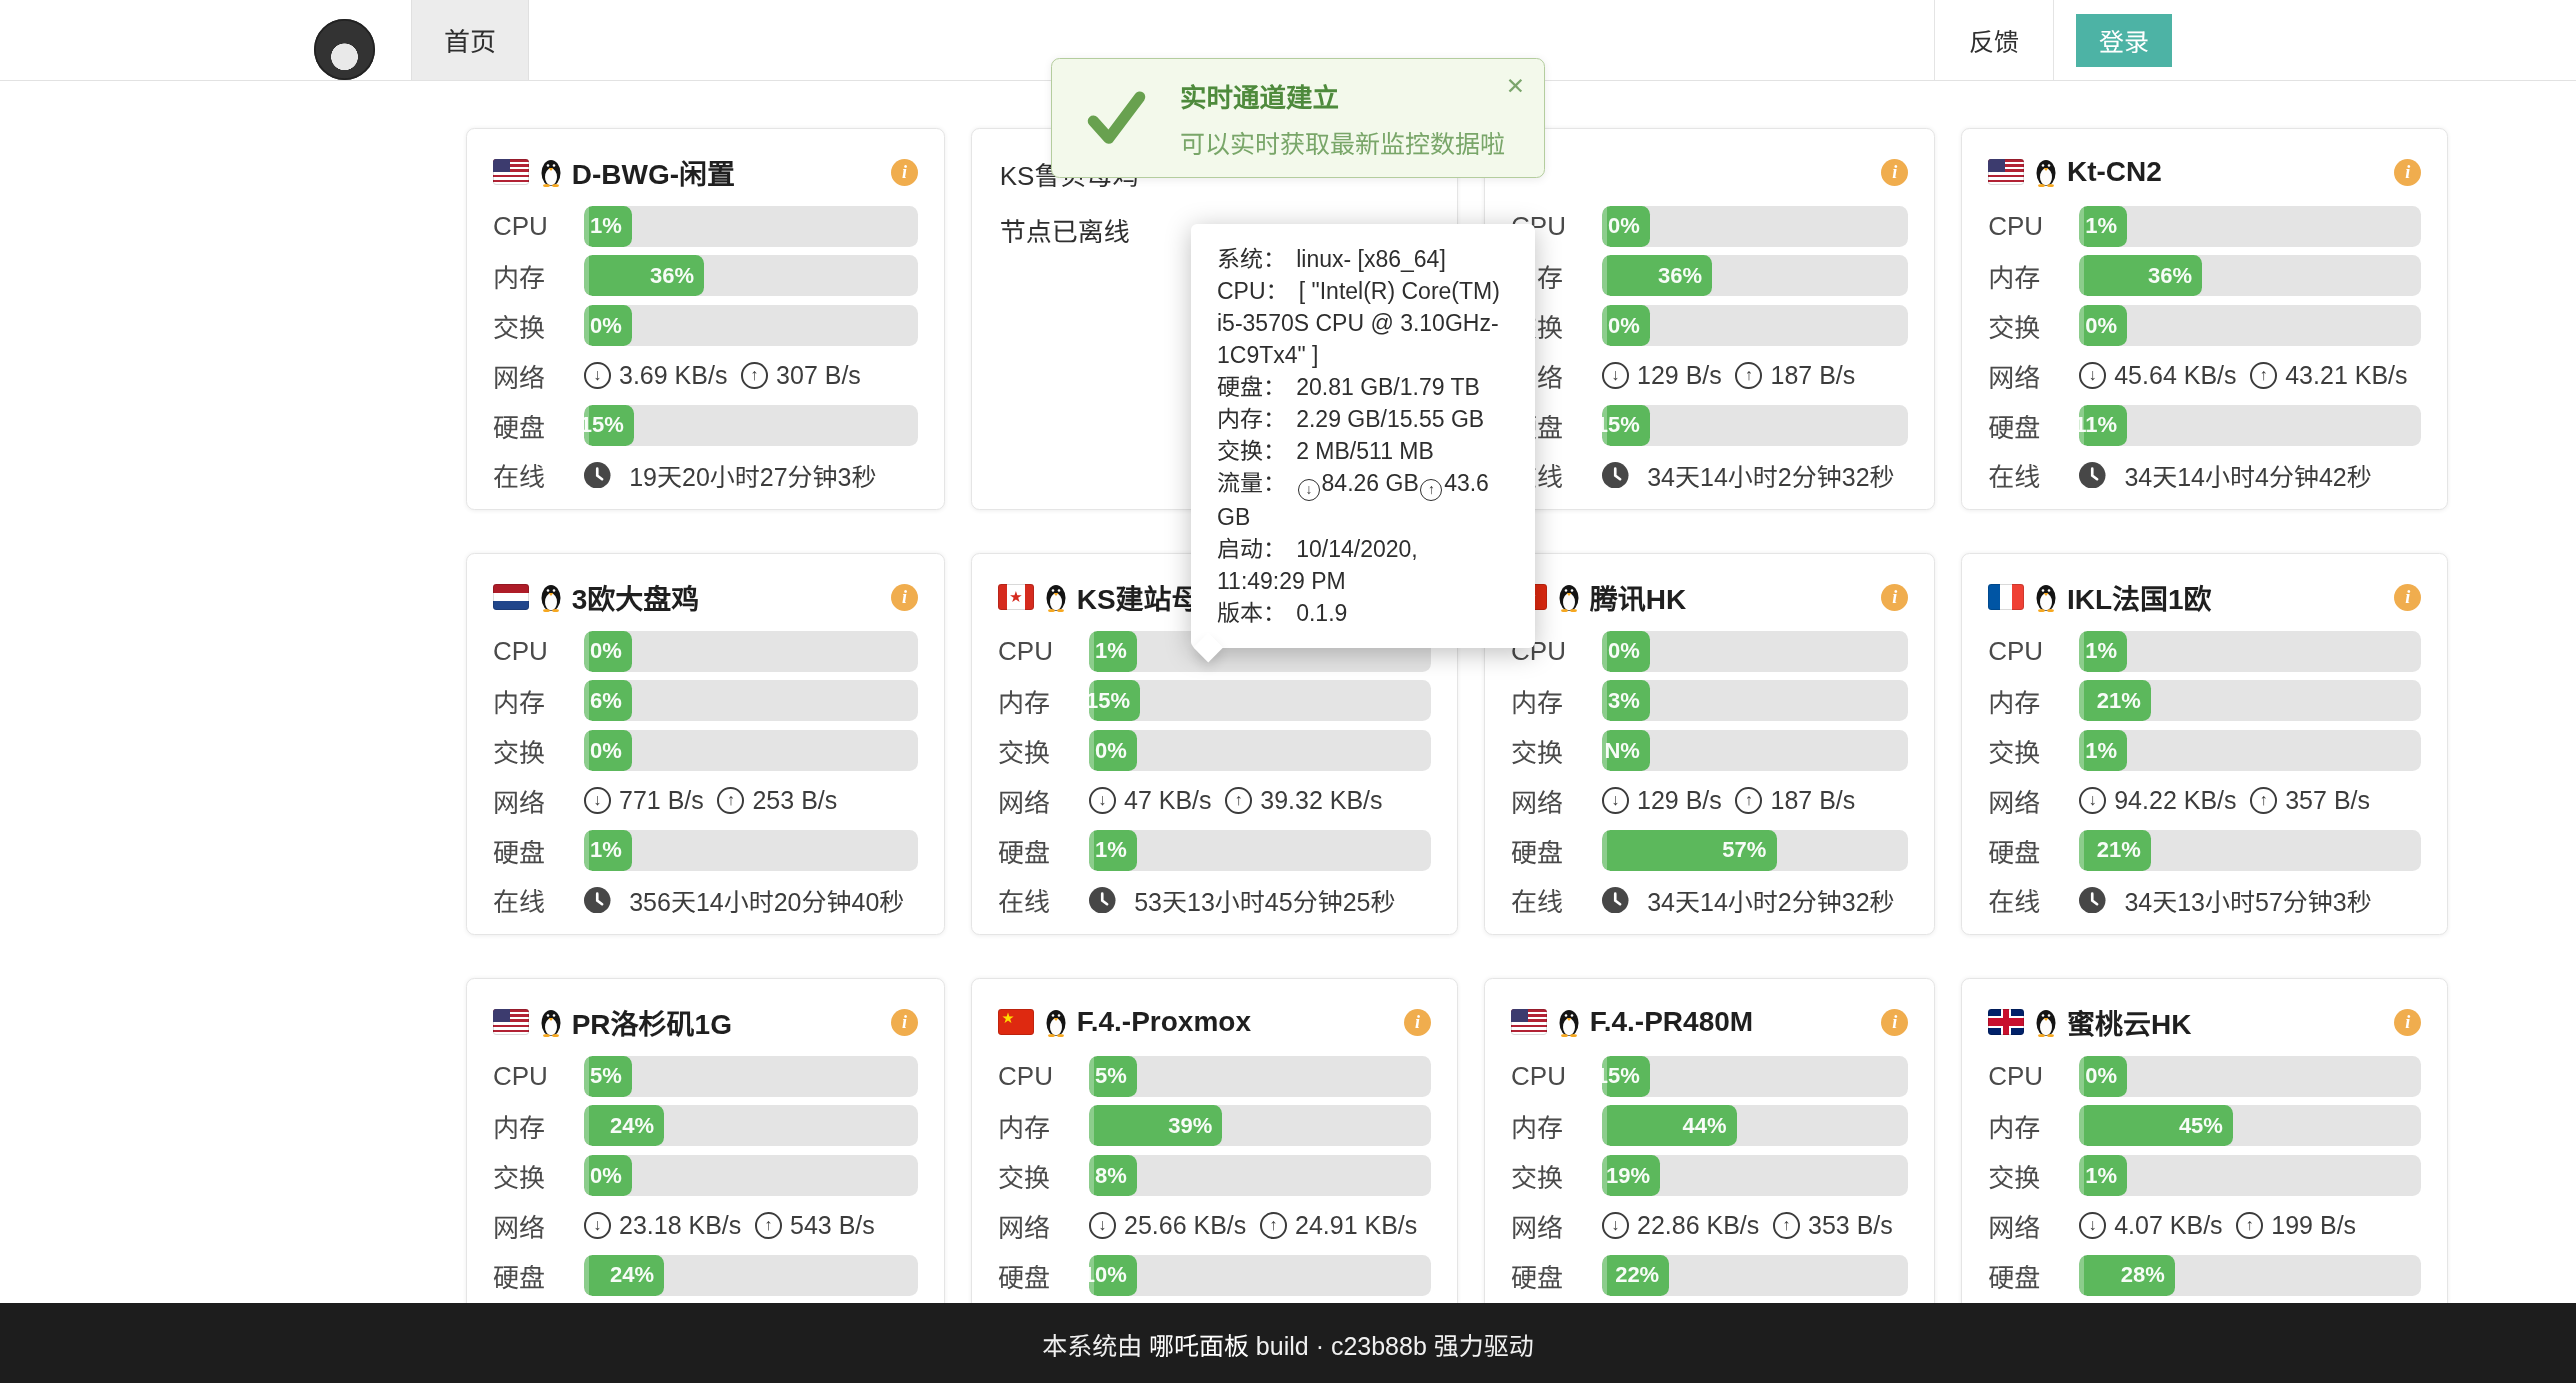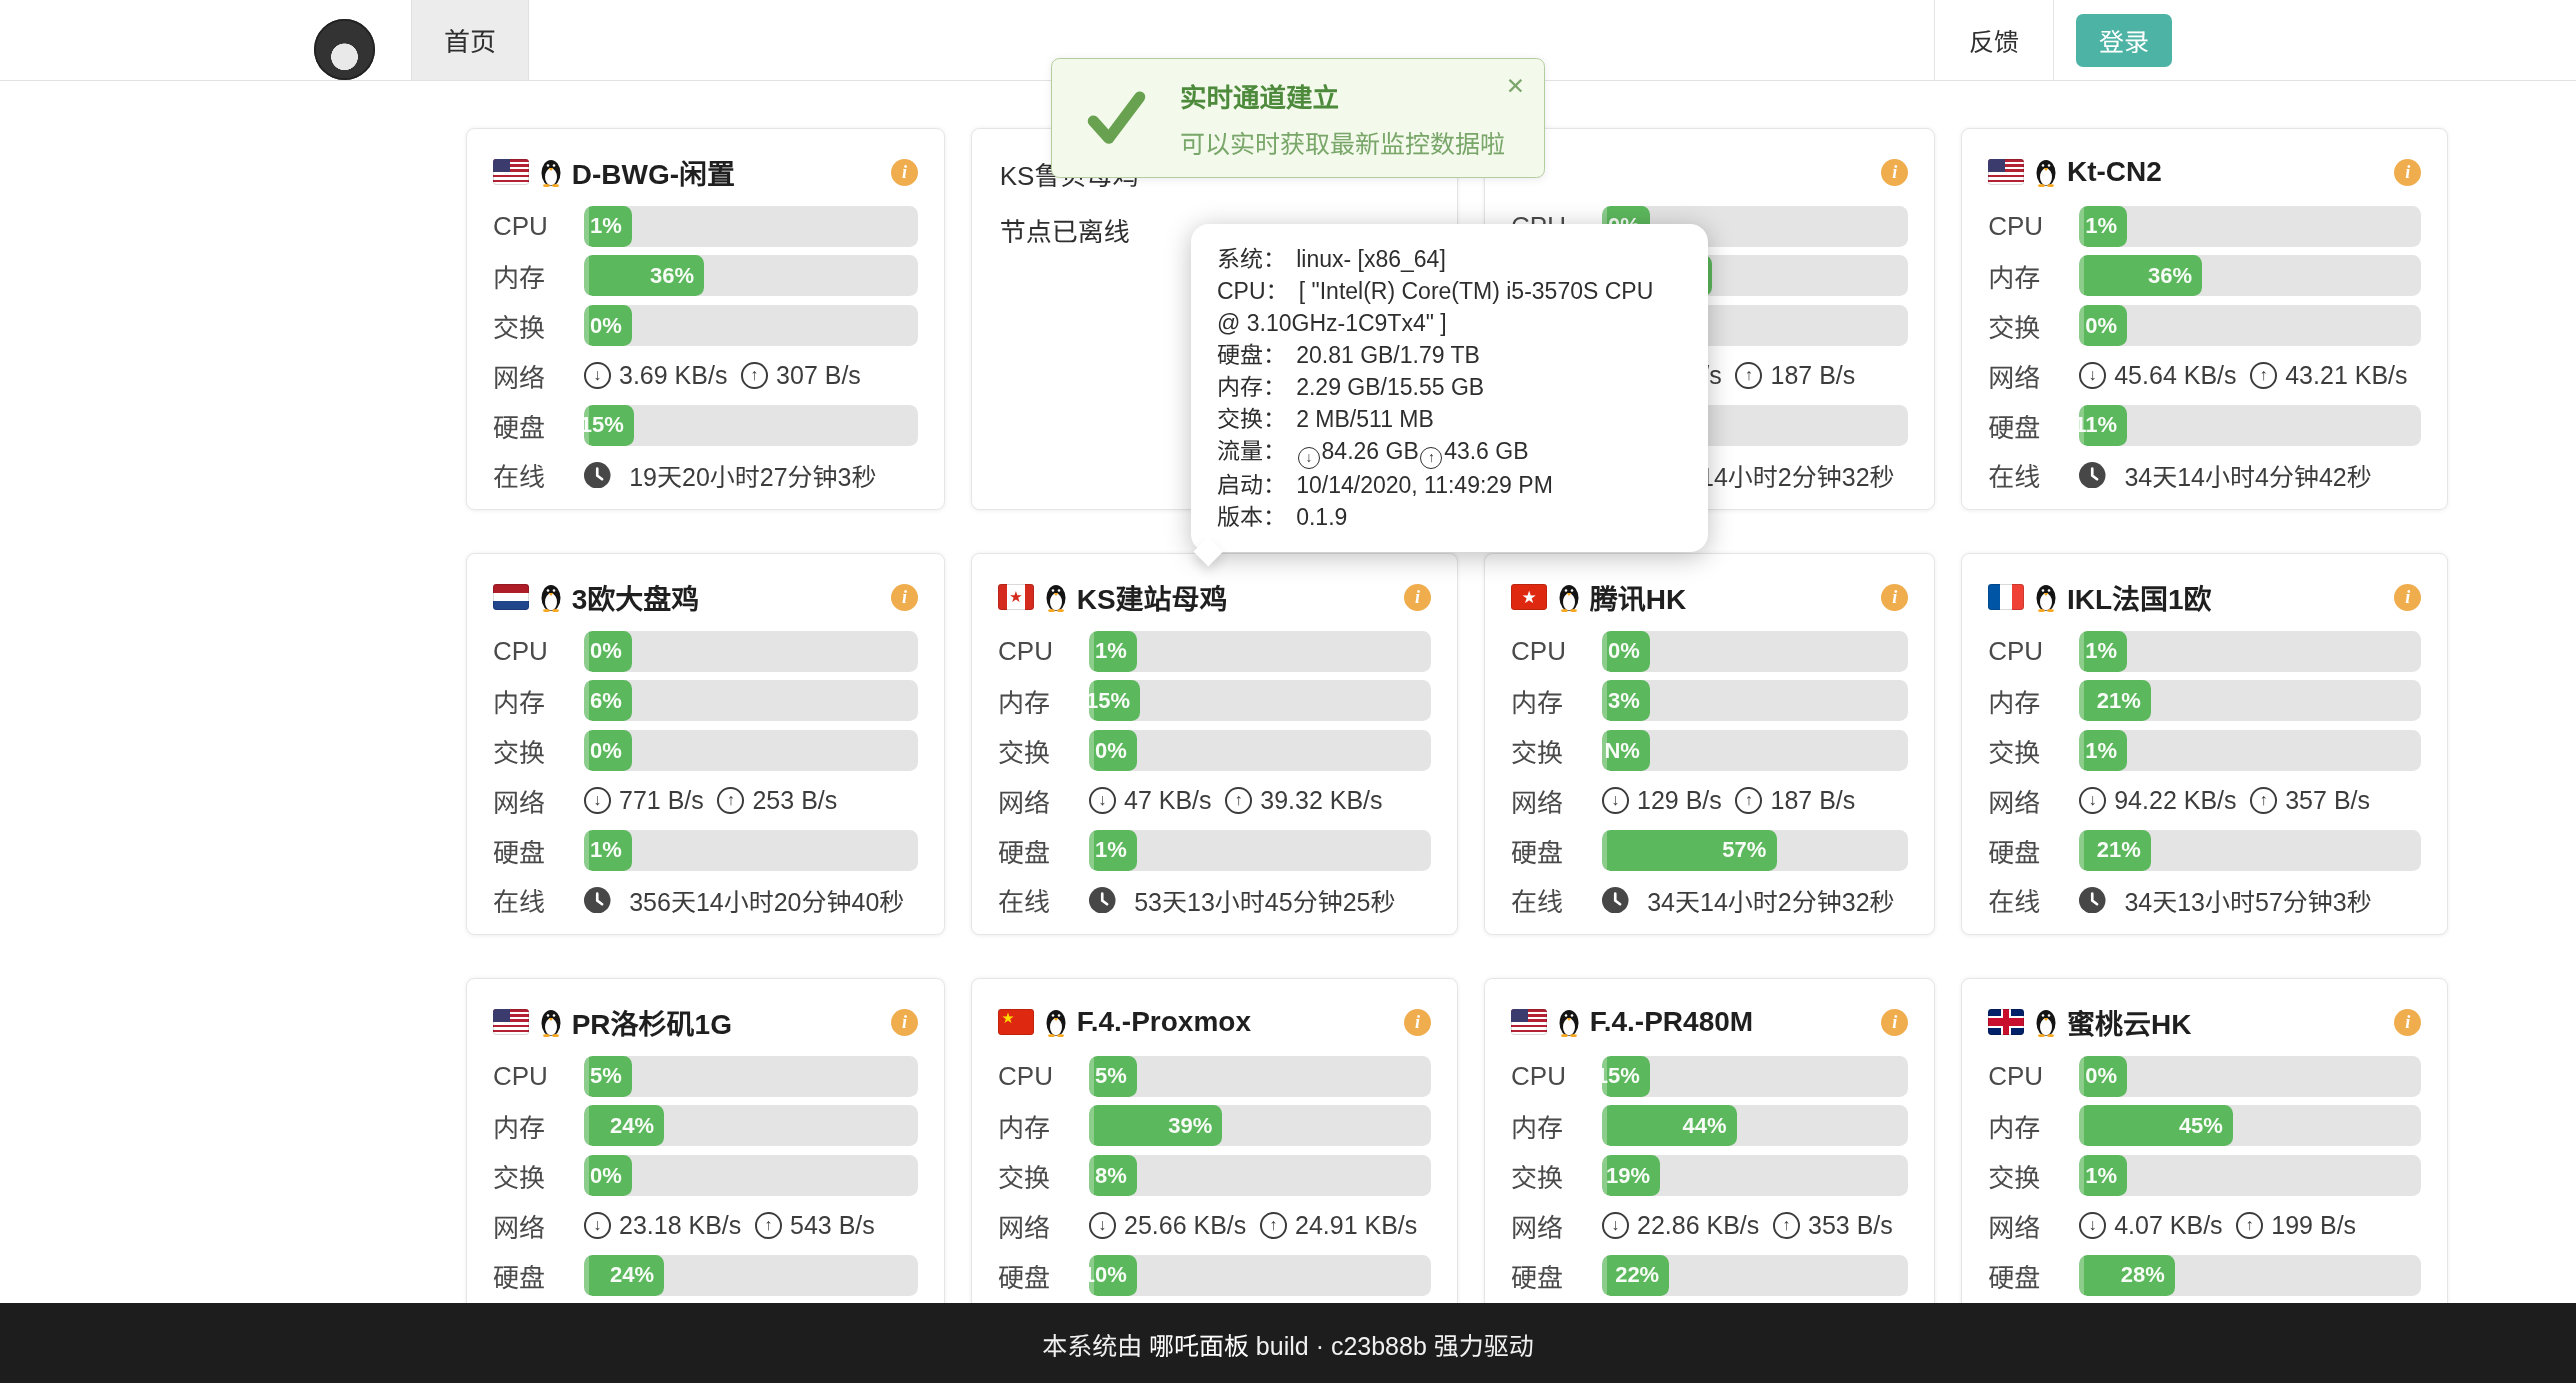--- a/index.html
+++ b/index.html
@@ -11,21 +11,21 @@
          padding-left:314px;background:#fff}
   .logo{width:61px;height:61px;border-radius:50%;flex:none;cursor:pointer;
         background:radial-gradient(circle at 50% 62%, #e9e9e9 0 27%, #333 28%);
         box-shadow:inset 0 0 0 1.7px #222;margin-right:36px}
   .tab{height:81px;display:flex;align-items:center;padding:0 32px;background:#ececec;
        border-left:0.9px solid #e0e0e0;border-right:0.9px solid #e0e0e0;font-size:26px;color:#2e2e2e;cursor:pointer}
   .hright{margin-left:auto;display:flex;align-items:center;height:100%}
   .feedback{height:100%;display:flex;align-items:center;padding:0 34px;
             border-left:0.9px solid #e4e4e4;border-right:0.9px solid #e4e4e4;font-size:25px;color:#2f2f2f;cursor:pointer}
   .login{margin:0 404px 0 22px;width:96px;height:53px;background:#4db3a5;color:#fff;font-size:25px;
-         border:none;border-radius:7px;font-family:inherit;cursor:pointer;flex:none}
+         border:none;border-radius:0;font-family:inherit;cursor:pointer;flex:none}
 
   
   .grid{width:1644px;margin:47px auto 0;display:grid;grid-template-columns:repeat(4,1fr);
         column-gap:26px;row-gap:43px}
   .card{background:#fff;border:0.9px solid #e5e5e5;border-radius:8.5px;height:382px;
         box-shadow:0 0.9px 4.3px rgba(0,0,0,.07);padding:19px 26px;position:relative}
   .chead{display:flex;align-items:center;height:48px;margin-bottom:8.5px}
   .flag{width:36px;height:26px;border-radius:3.4px;position:relative;flex:none;overflow:hidden;
         box-shadow:inset 0 0 0 0.9px rgba(0,0,0,.15);background:#ddd;
         display:flex;align-items:center;justify-content:center}
@@ -73,21 +73,21 @@
   
   .toast{position:absolute;left:1051px;top:58px;width:494px;height:120px;background:#f3f9eb;
          border:1.7px solid #b4cd9e;border-radius:8.5px;display:flex;align-items:center;z-index:40;
          box-shadow:0 1.7px 8.5px rgba(0,0,0,.08)}
   .toast-check{width:128px;display:flex;justify-content:center;flex:none}
   .toast-title{font-size:26.5px;font-weight:bold;color:#4e8a3c;margin-bottom:8.5px}
   .toast-msg{font-size:25px;color:#79a669}
   .toast-close{position:absolute;top:13.7px;right:19px;font-size:23px;color:#7ba56c;cursor:pointer;font-weight:bold}
 
   
-  .tooltip{position:absolute;left:1191px;top:224px;width:517px;background:#fff;border-radius:18px;
+  .tooltip{position:absolute;left:1191px;top:224px;width:344px;background:#fff;border-radius:6px;
            padding:19px 26px;box-shadow:0 4.3px 26px rgba(0,0,0,.25);z-index:50;font-size:23px;
            line-height:32px;color:#2e2e2e}
   .tooltip::after{content:"";position:absolute;left:6.8px;bottom:-9.4px;width:20.5px;height:20.5px;background:#fff;
                   transform:rotate(45deg);box-shadow:4.3px 4.3px 10.2px rgba(0,0,0,.12)}
   .tt-label{margin-right:10.2px}
   .tt-circ{display:inline-flex;width:22px;height:22px;border:1.7px solid #2e2e2e;border-radius:50%;
            align-items:center;justify-content:center;font-size:13.7px;font-weight:bold;vertical-align:-3.4px;margin:0 1.7px}
 
   
   footer{position:absolute;left:0;bottom:0;width:100%;height:81px;background:#1d1d1d;display:flex;

